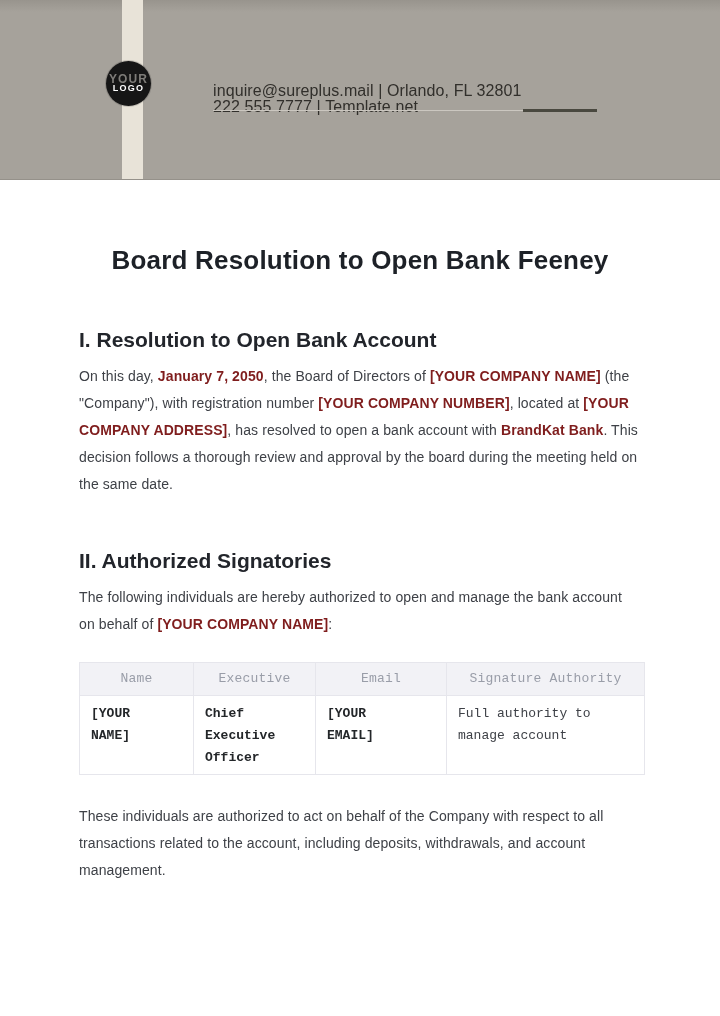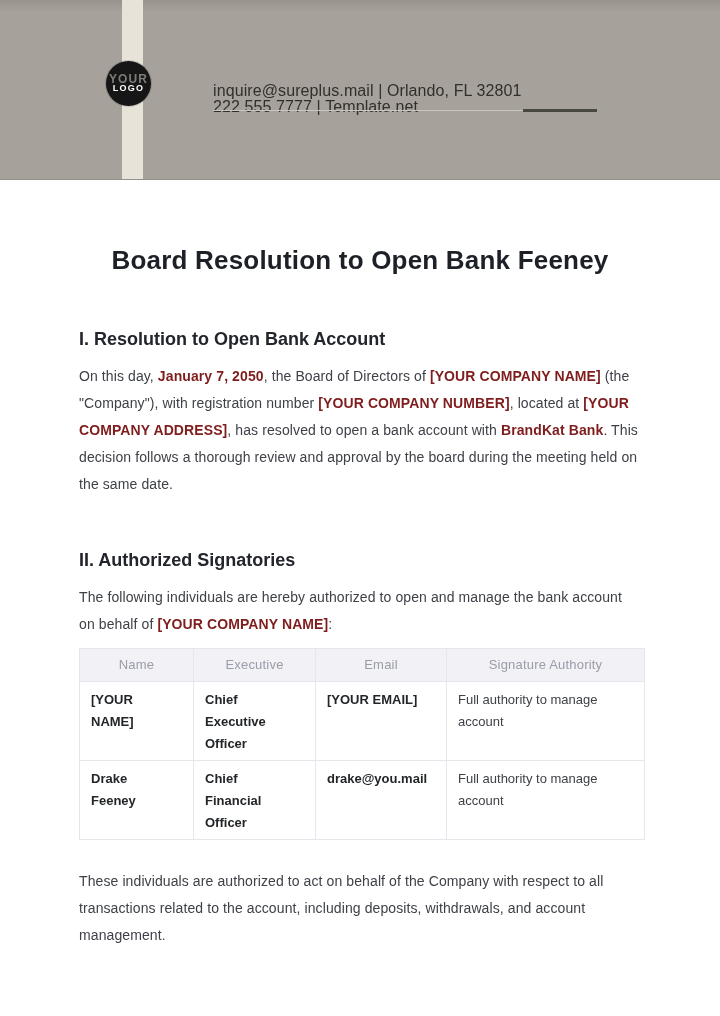--- a/index.html
+++ b/index.html
@@ -81,40 +81,41 @@
     margin: 63px 0 0;
     font-size: 26px;
     line-height: 34px;
     font-weight: 700;
     letter-spacing: 0.2px;
     color: #1d2127;
     text-align: center;
   }
   .sec-heading {
     margin: 51px 0 0;
-    font-size: 18px;
+    font-size: 21px;
     line-height: 23px;
     font-weight: 700;
     color: #22252b;
   }
   .body-para {
     margin: 12px 0 0;
     font-size: 14px;
     line-height: 27px;
     color: #3e4147;
     letter-spacing: 0.1px;
   }
   .body-para b { color: #7f1d1d; }
 
   
   .sig-table {
-    margin-top: 10px;
+    margin-top: 24px;
     width: 565px;
     border-collapse: collapse;
     table-layout: fixed;
+    font-family: Liberation Mono, monospace;
   }
   .sig-table th {
     background: #f2f2f6;
     border: 1px solid #e6e6ec;
     font-weight: 400;
     font-size: 13px;
     line-height: 16px;
     color: #999da8;
     padding: 8px 6px;
     text-align: center;
@@ -181,26 +182,20 @@
             <th>Signature Authority</th>
           </tr>
         </thead>
         <tbody>
           <tr>
             <td class="strong">[YOUR NAME]</td>
             <td class="strong">Chief Executive Officer</td>
             <td class="strong">[YOUR EMAIL]</td>
             <td>Full authority to manage account</td>
           </tr>
-          <tr>
-            <td class="strong">Drake Feeney</td>
-            <td class="strong">Chief Financial Officer</td>
-            <td class="strong">drake@you.mail</td>
-            <td>Full authority to manage account</td>
-          </tr>
         </tbody>
       </table>
 
       <p class="body-para closing"><span>These individuals are authorized to act on behalf of the Company with respect to all transactions related to the account, including deposits, withdrawals, and account management.</span></p>
     </section>
 
   </main>
 </div>
 
 </body></html>

